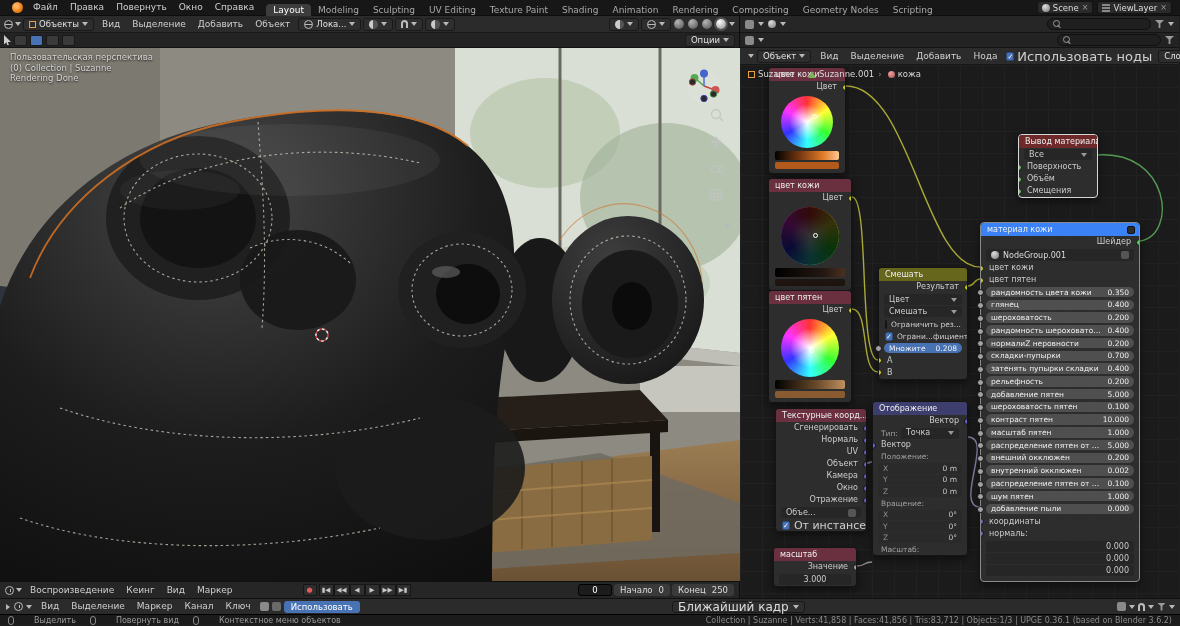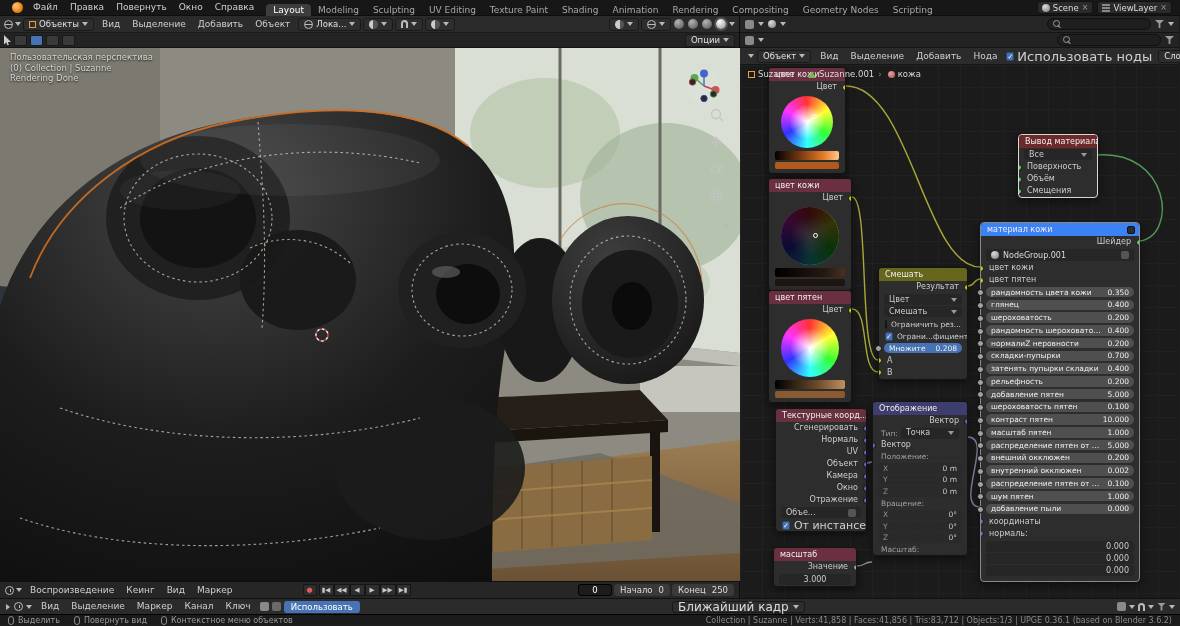--- a/index.html
+++ b/index.html
@@ -64,21 +64,21 @@
 .frame{width:34px;height:12px;background:#1c1c1c;border:1px solid #000;border-radius:3px;color:#fff;text-align:center;font-size:8.5px;line-height:11px}
 .rfield{height:12px;background:#3a3a3a;border-radius:3px;padding:0 6px;display:flex;gap:6px;align-items:center;font-size:8.5px;color:#ddd}
 .ico-clock{width:9px;height:9px;border:1px solid #bbb;border-radius:50%}
 .ico-clock::after{content:'';position:absolute;left:4px;top:2px;width:1px;height:3px;background:#bbb}
 
 .dope{height:16px;background:#2b2b2b;border-top:1px solid #111;display:flex;align-items:center;gap:3px;padding:0 5px}
 .pill{background:#4772b3;color:#fff;border-radius:3px;height:12px;line-height:12px;padding:0 7px;font-size:8.5px;white-space:nowrap}
 .ddfield{display:flex;align-items:center;gap:4px;background:#2e2e2e;border:1px solid #181818;border-radius:3px;height:12px;padding:0 5px;font-size:12px;color:#ddd;white-space:nowrap}
 
 .status{height:11px;background:#1b1b1b;border-top:1px solid #000;display:flex;align-items:center;gap:14px;padding:0 8px;font-size:8px;color:#9a9a9a}
-.sb-item{display:flex;align-items:center;gap:4px}
+.sb-item{display:flex;align-items:center;gap:20px}
 .mouse-ico{width:6px;height:9px;border:1px solid #8a8a8a;border-radius:3px;display:inline-block}
 .sb-right{margin-left:auto;color:#8a8a8a;white-space:nowrap}
 
 .canvas{position:relative;flex:1;background-color:#1b1b1b;overflow:hidden;
 background-image:linear-gradient(#212121 1px,transparent 1px),linear-gradient(90deg,#212121 1px,transparent 1px);background-size:22px 22px}
 .links{position:absolute;inset:0;z-index:1;pointer-events:none}
 .bc{position:absolute;left:8px;top:4px;z-index:6;display:flex;align-items:flex-end;gap:4px;font-size:8.5px;color:#d8d8d8}
 .bc-item{display:flex;align-items:center;gap:3px}
 .bc-item:not(:first-child)::before{content:'›';color:#888;margin-right:3px}
 .bc-item:nth-child(1) .bc-ico{width:7px;height:7px;border:1px solid #e8a33d}

